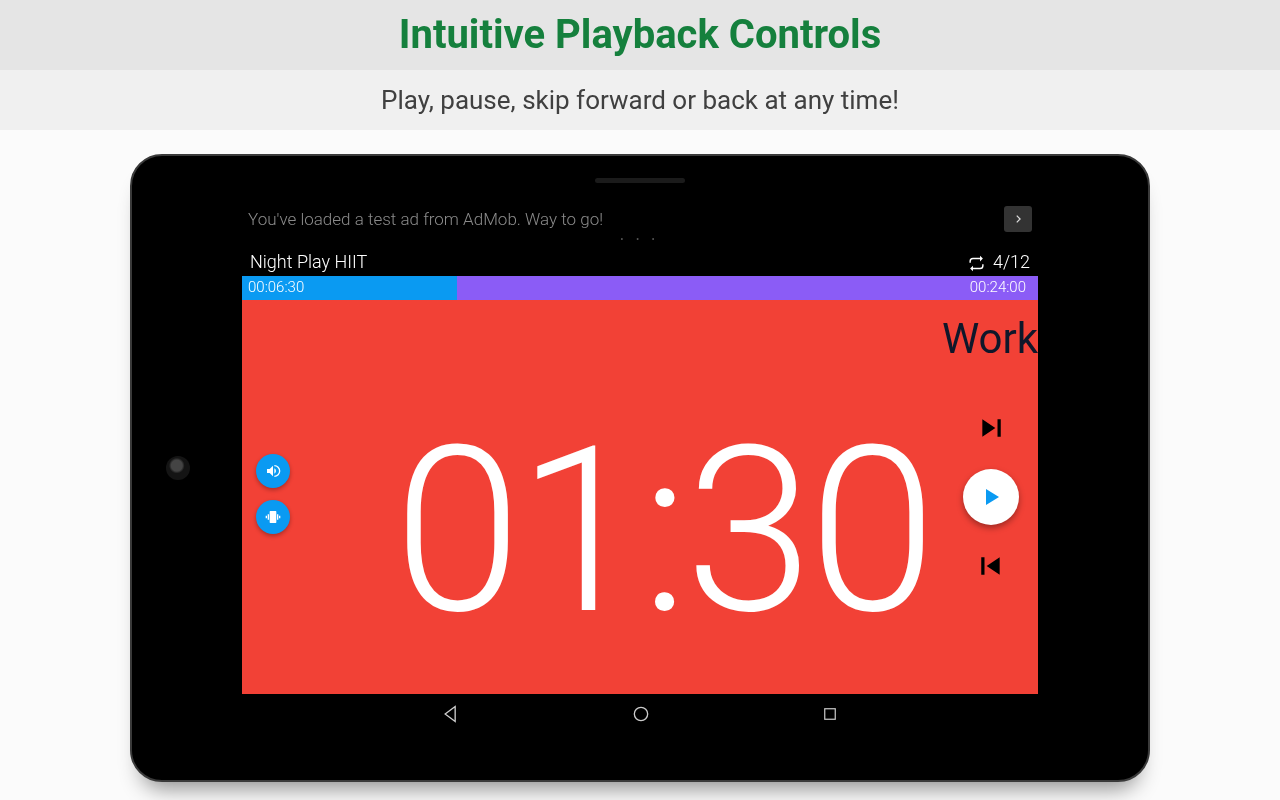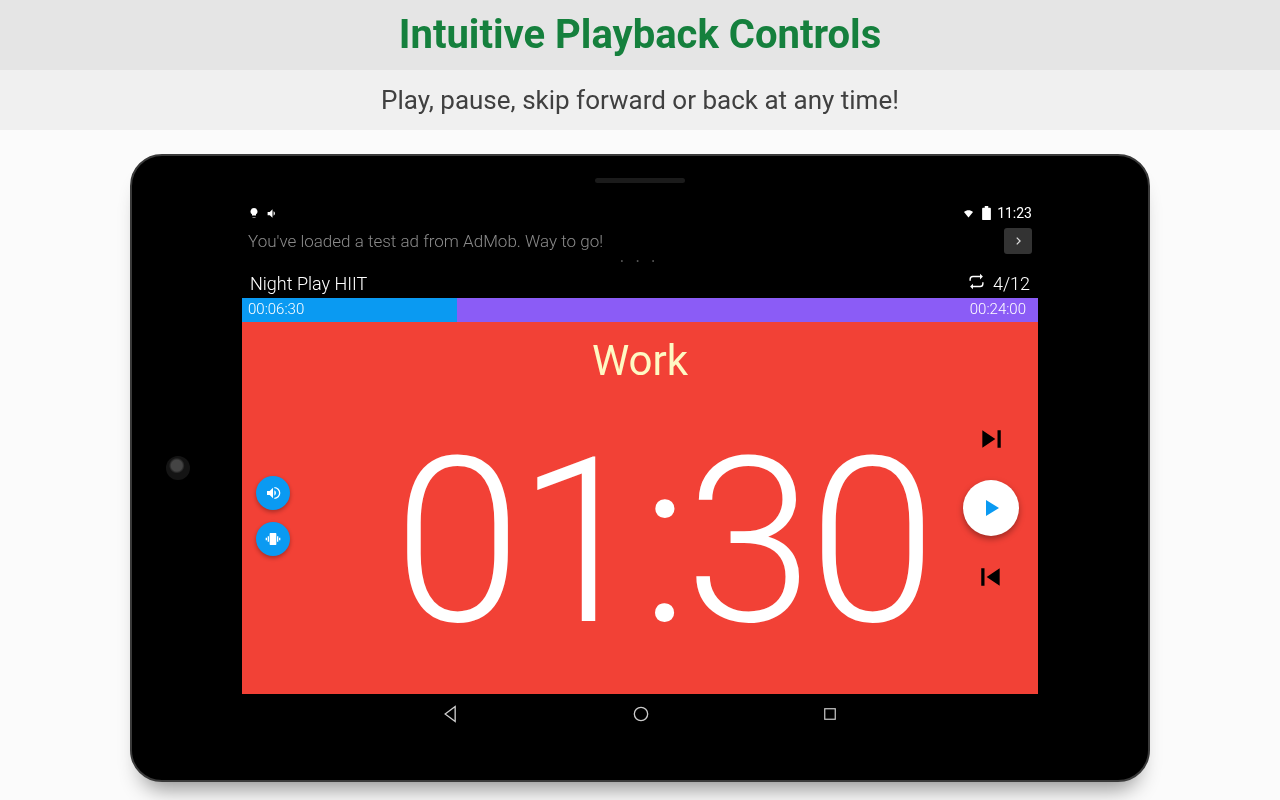--- a/index.html
+++ b/index.html
@@ -116,21 +116,21 @@
   
   .titlerow {
     height: 30px;
     display: flex;
     align-items: center;
     justify-content: space-between;
     padding: 0 8px;
     font-size: 18px;
     background:#000;
   }
-  .titlerow .right { display:flex; align-items:flex-start; gap:8px; font-size:18px; }
+  .titlerow .right { display:flex; align-items:flex-end; gap:8px; font-size:18px; }
 
   
   .progrow {
     position: relative;
     height: 24px;
     background: #8b5cf6;
     font-size: 15px;
   }
   .progrow .bar {
     position: absolute; left:0; top:0; bottom:0;
@@ -147,24 +147,24 @@
   .main {
     flex: 1;
     background: #f24136;
     position: relative;
     overflow:hidden;
   }
   .phase {
     position:absolute;
     top: 14px;
     left:0; right:0;
-    text-align:center;
+    text-align:right;
     font-size: 42px;
     font-weight:400;
-    color:#fef9c3;
+    color:#0f172a;
   }
   .countdown {
     position:absolute;
     left:0; right:0;
     top: 70px;
     bottom:0;
     display:flex;
     align-items:center;
     justify-content:center;
     font-size: 230px;
@@ -227,47 +227,20 @@
 
 <div class="hdr1">Intuitive Playback Controls</div>
 <div class="hdr2">Play, pause, skip forward or back at any time!</div>
 
 <div class="stage">
   <div class="tablet">
     <div class="front-cam"></div>
 
     <div class="screen">
 
-      <div class="statusbar">
-        <div class="sb-left">
-          <span>
-            <svg width="12" height="12" viewBox="0 0 24 24" fill="#fff">
-                <path d="M9 21h6v-1H9v1zm3-19a7 7 0 0 0-4 12.7V17h8v-2.3A7 7 0 0 0 12 2z"></path>
-              </svg>
-          </span>
-          <span>
-            <svg width="13" height="13" viewBox="0 0 24 24" fill="#fff">
-                <path d="M3 9v6h4l5 5V4L7 9H3zm13.5 3a4.5 4.5 0 0 0-2.5-4v8a4.5 4.5 0 0 0 2.5-4z"></path>
-              </svg>
-          </span>
-        </div>
-        <div class="sb-right">
-          <span>
-            <svg width="15" height="12" viewBox="0 0 24 24" fill="#fff">
-                <path d="M12 21l9-11c-5-5-13-5-18 0l9 11z"></path>
-              </svg>
-          </span>
-          <span>
-            <svg width="9" height="14" viewBox="0 0 10 16" fill="#fff">
-                <path d="M3 0h4v2h2a1 1 0 0 1 1 1v12a1 1 0 0 1-1 1H1a1 1 0 0 1-1-1V3a1 1 0 0 1 1-1h2V0z"></path>
-              </svg>
-          </span>
-          <span>11:23</span>
-        </div>
-      </div>
 
       <div class="adrow">
         <span class="adtext">You've loaded a test ad from AdMob. Way to go!</span>
         <div class="adbtn">
           <svg width="10" height="14" viewBox="0 0 24 24" fill="none" stroke="#ddd" stroke-width="3">
               <path d="M9 4l8 8-8 8"></path>
             </svg>
         </div>
       </div>
 

